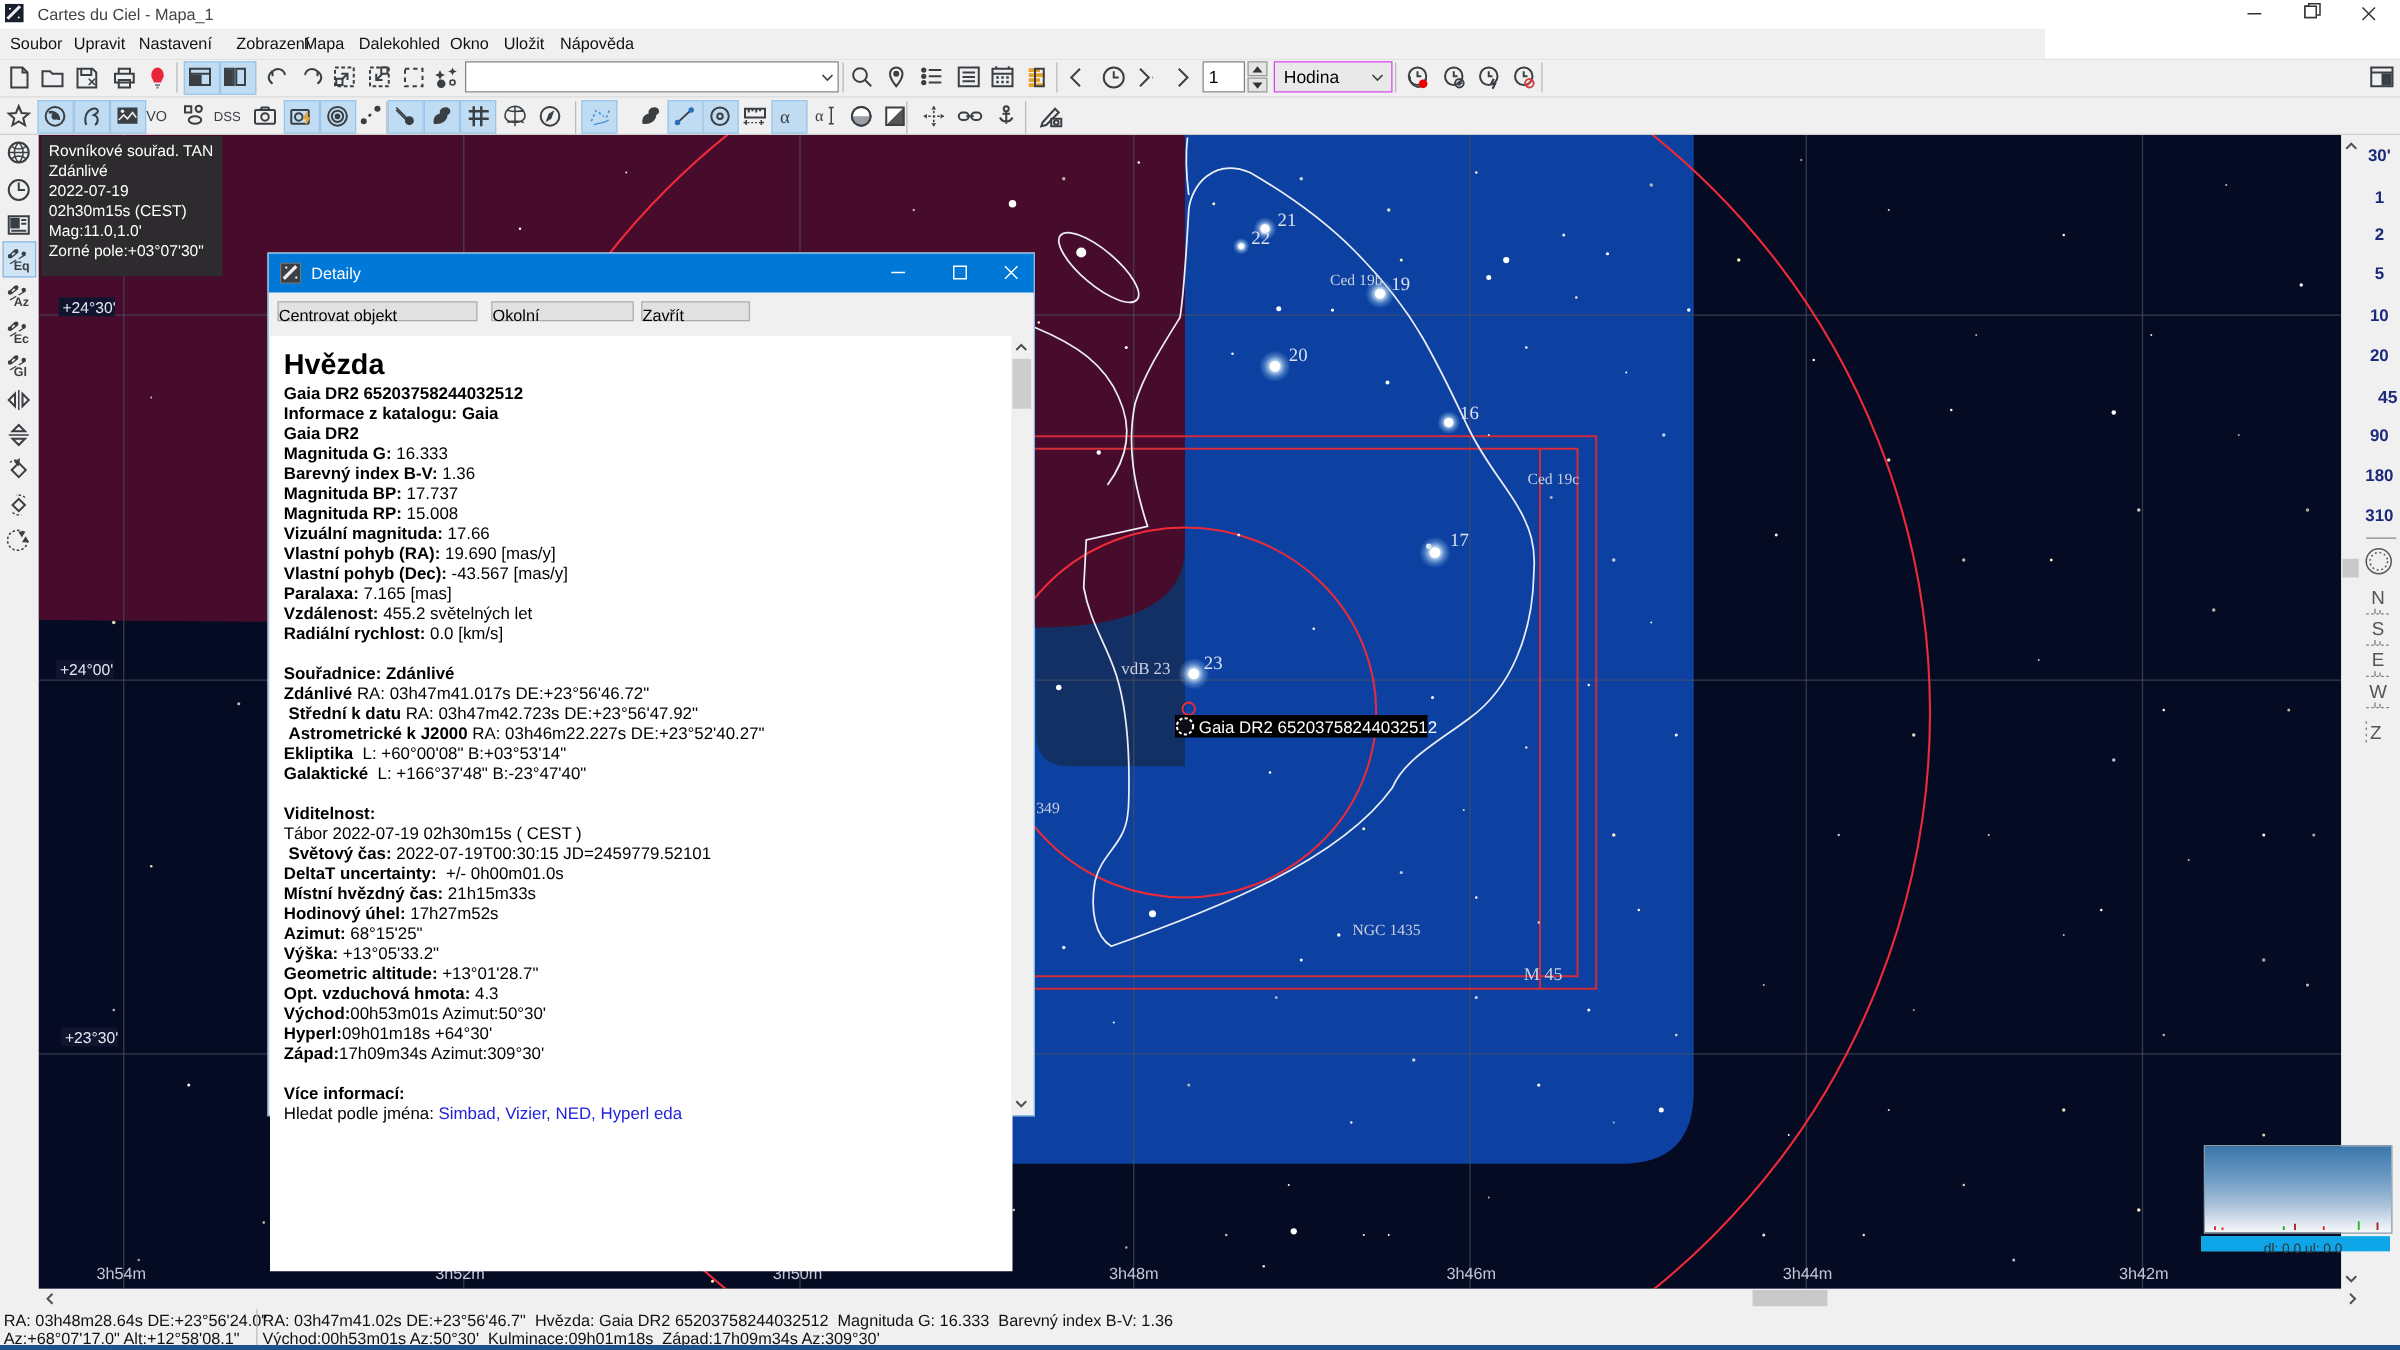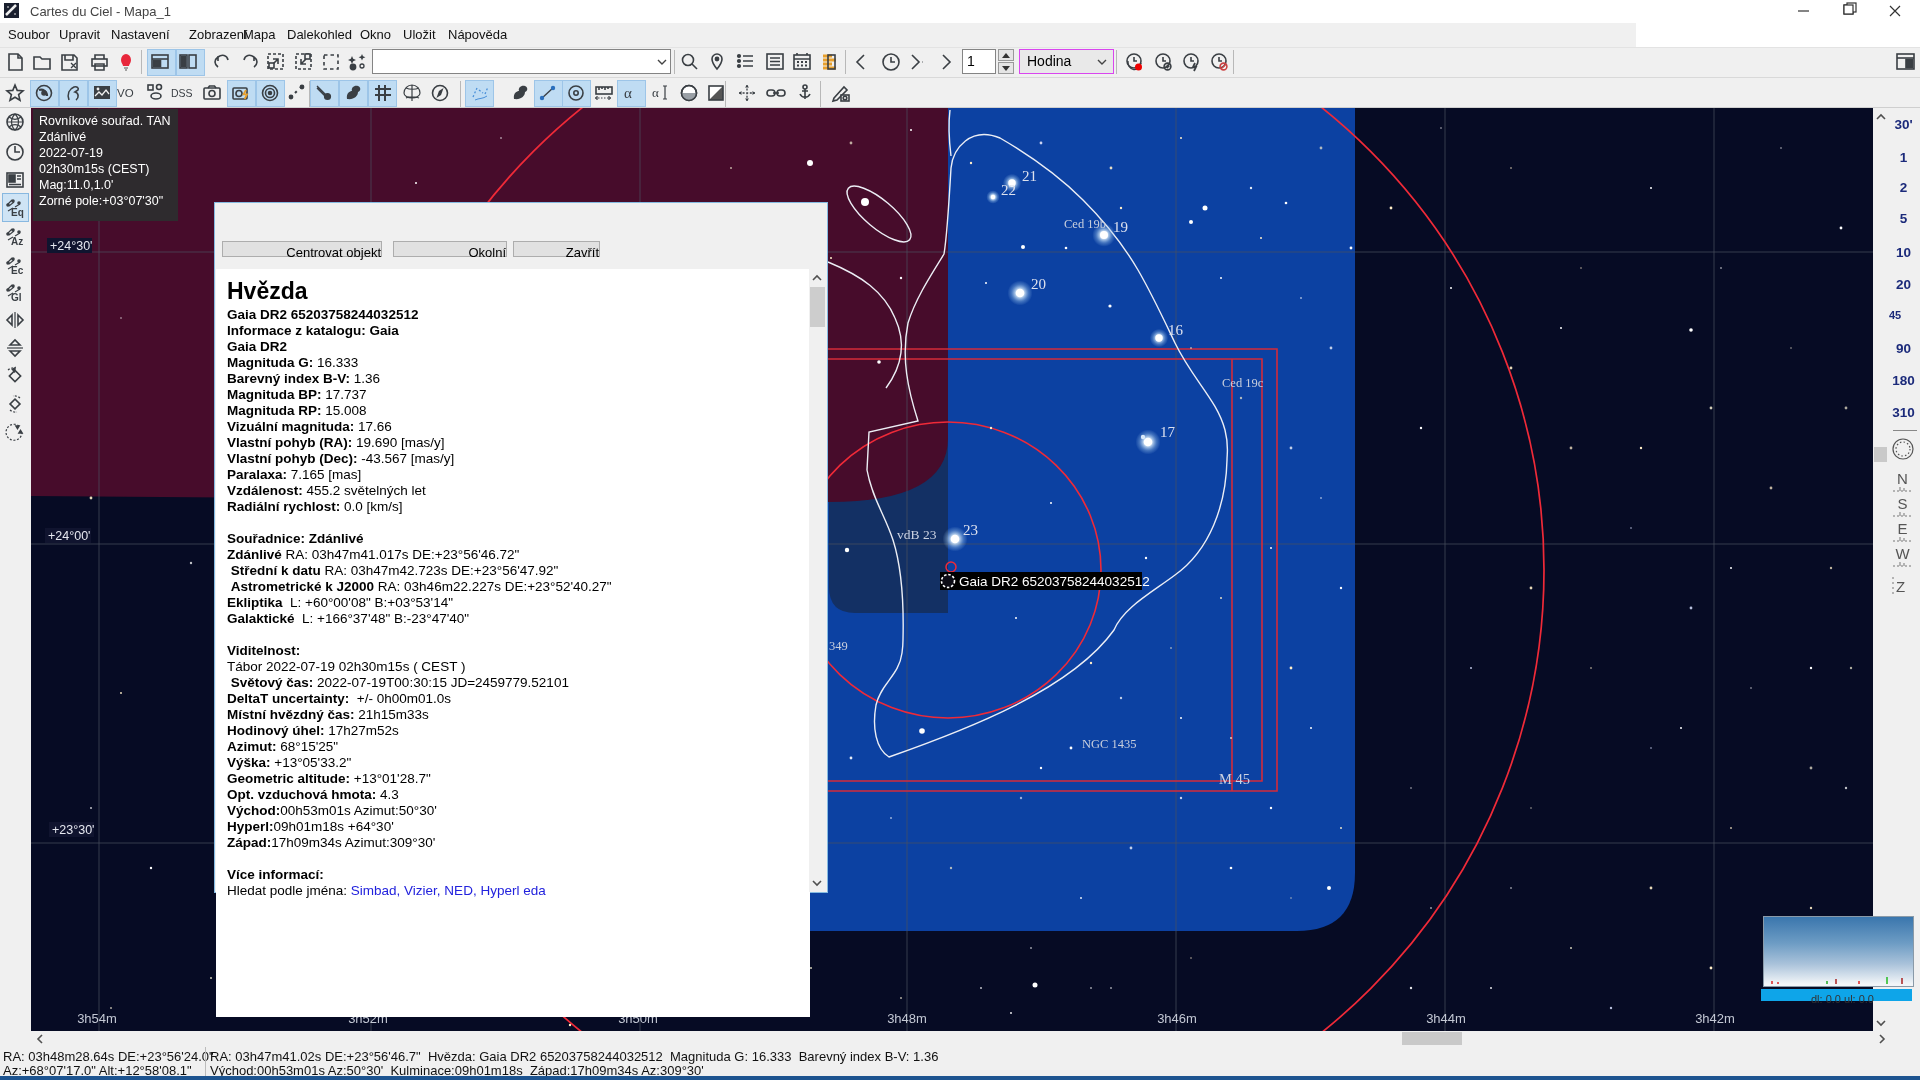--- a/index.html
+++ b/index.html
@@ -16,21 +16,21 @@
 #leftbar{position:absolute;left:0;top:108px;width:31px;height:972px;background:#f0f0f0}
 #chartwrap{position:absolute;left:31px;top:108px;width:1842px;height:923px;background:#060b24;overflow:hidden}
 #vscroll{position:absolute;left:1873px;top:108px;width:16px;height:923px;background:#f0f0f0}
 #rightpanel{position:absolute;left:1889px;top:108px;width:31px;height:939px;background:#f0f0f0}
 #hscroll{position:absolute;left:31px;top:1031px;width:1858px;height:16px;background:#f0f0f0}
 #statusbar{position:absolute;left:0;top:1047px;width:1920px;height:29px;background:#f0f0f0;font-size:13px;color:#111}
 #bottomstrip{position:absolute;left:0;top:1076px;width:1920px;height:4px;background:#1d5490}
 #dialog{position:absolute;left:214px;top:202px;width:614px;height:691px;background:#f0f0f0;border:1px solid #85bbe2}
 #dlgtitle{position:absolute;left:0;top:0;width:100%;height:31px;background:#0078d7}
 #dlgtitle .t{position:absolute;left:34px;top:8px;color:#fff;font-size:13px}
-.dbtn{position:absolute;top:38px;height:16px;background:#e1e1e1;border:1px solid #adadad;font-size:13px;color:#000;text-align:right}
+.dbtn{position:absolute;top:38px;height:16px;background:#e1e1e1;border:1px solid #adadad;font-size:13px;color:#000;text-align:left}
 #dlgbody{position:absolute;left:1px;top:66px;width:594px;height:748px;background:#fff;overflow:hidden;font-size:13.5px;color:#000}
 #dlgscroll{position:absolute;right:1px;top:66px;width:17px;height:623px;background:#f0f0f0}
 #dlgbody .h1{font-weight:bold;font-size:23px;line-height:26px;height:26px;margin:9px 0 3px 0}
 #dlgbody div{line-height:16px;height:16px}
 #dlgbody b{font-weight:bold}
 #pip{position:absolute;left:1763px;top:916px;width:151px;height:71px;background:linear-gradient(#3a76ad,#6d9cc4 38%,#a9c2da 68%,#f2f5f8 97%);border:1px solid #8a9aa8}
 #pipbar{position:absolute;left:1761px;top:989px;width:151px;height:11px;background:#5eead4;border:6px solid #0ea5e9;font-size:11px;color:#333;line-height:9px}
 </style></head><body>
 <div id="titlebar">
 <svg class="abs" style="left:4px;top:3px" width="15" height="15">
@@ -691,21 +691,21 @@
 <svg class="abs" style="left:1876px;top:1018px" width="10" height="10" fill="none" stroke="#505050" stroke-width="1.6">
     <path d="M1,3 l4,4 4,-4"></path>
   </svg>
 <div id="rightpanel"></div>
 <div class="abs" style="left:1889px;top:117px;width:29px;text-align:center;font-size:13.5px;font-weight:bold;color:#1b2a7a">30'</div>
 <div class="abs" style="left:1889px;top:150px;width:29px;text-align:center;font-size:13.5px;font-weight:bold;color:#1b2a7a">1</div>
 <div class="abs" style="left:1889px;top:180px;width:29px;text-align:center;font-size:13.5px;font-weight:bold;color:#1b2a7a">2</div>
 <div class="abs" style="left:1889px;top:211px;width:29px;text-align:center;font-size:13.5px;font-weight:bold;color:#1b2a7a">5</div>
 <div class="abs" style="left:1889px;top:245px;width:29px;text-align:center;font-size:13.5px;font-weight:bold;color:#1b2a7a">10</div>
 <div class="abs" style="left:1889px;top:277px;width:29px;text-align:center;font-size:13.5px;font-weight:bold;color:#1b2a7a">20</div>
-<div class="abs" style="left:1889px;top:309px;width:29px;text-align:left;font-size:11px;font-weight:bold;color:#1b2a7a">45</div>
+<div class="abs" style="left:1889px;top:309px;width:29px;text-align:right;font-size:14px;font-weight:bold;color:#1b2a7a">45</div>
 <div class="abs" style="left:1889px;top:341px;width:29px;text-align:center;font-size:13.5px;font-weight:bold;color:#1b2a7a">90</div>
 <div class="abs" style="left:1889px;top:373px;width:29px;text-align:center;font-size:13.5px;font-weight:bold;color:#1b2a7a">180</div>
 <div class="abs" style="left:1889px;top:405px;width:29px;text-align:center;font-size:13.5px;font-weight:bold;color:#1b2a7a">310</div>
 <div class="abs" style="left:1893px;top:430px;width:24px;height:1px;background:#888"></div>
 <svg class="abs" style="left:1891px;top:437px" width="24" height="24" fill="none" stroke="#555" stroke-width="1.2">
     <circle cx="12" cy="12" r="10"></circle>
     <circle cx="12" cy="12" r="7" stroke-dasharray="1.5 2.2"></circle>
   </svg>
 <div class="abs" style="left:1889px;top:470px;width:27px;text-align:center;font-size:15px;color:#555">N</div>
 <svg class="abs" style="left:1892px;top:486px" width="22" height="6" stroke="#777" stroke-width="1">
@@ -751,20 +751,35 @@
         <path d="M95,11 v-3" stroke="#d22"></path>
         <path d="M123,11 v-7" stroke="#2b2"></path>
         <path d="M138,11 v-6" stroke="#a22"></path>
       </g>
     </svg>
   </div>
 <div id="pipbar">
     <span style="position:absolute;left:44px;top:0">dl: 0.0 ul: 0.0</span>
   </div>
 <div id="dialog">
+<div id="dlgtitle">
+<svg class="abs" style="left:9px;top:7px" width="17" height="17">
+        <rect width="17" height="17" fill="#777"></rect>
+        <rect x="1" y="1" width="15" height="15" fill="#3c3f46"></rect>
+        <path d="M3,13 L13,3" stroke="#eee" stroke-width="2.6"></path>
+        <circle cx="5" cy="4" r="0.9" fill="#fff"></circle>
+        <circle cx="13" cy="12" r="0.9" fill="#fff"></circle>
+      </svg>
+<span class="t">Detaily</span>
+<svg class="abs" style="left:485px;top:0" width="128" height="31" fill="none" stroke="#fff" stroke-width="1.2">
+        <path d="M13,15 h11"></path>
+        <rect x="63" y="10" width="10" height="10"></rect>
+        <path d="M104,10 l10,10 m0,-10 l-10,10"></path>
+      </svg>
+</div>
 <div class="dbtn" style="left:7px;width:160px;padding-top:3px">Centrovat objekt</div>
 <div class="dbtn" style="left:178px;width:114px;padding-top:3px">Okolní</div>
 <div class="dbtn" style="left:298px;width:87px;padding-top:3px">Zavřít</div>
 <div id="dlgbody">
       <div style="padding:0 0 0 11px">
 <div class="h1">Hvězda</div>
 <div><b>Gaia DR2 65203758244032512</b></div>
 <div><b>Informace z katalogu: Gaia</b></div>
 <div><b>Gaia DR2</b></div>
 <div><b>Magnituda G:</b> 16.333</div>

